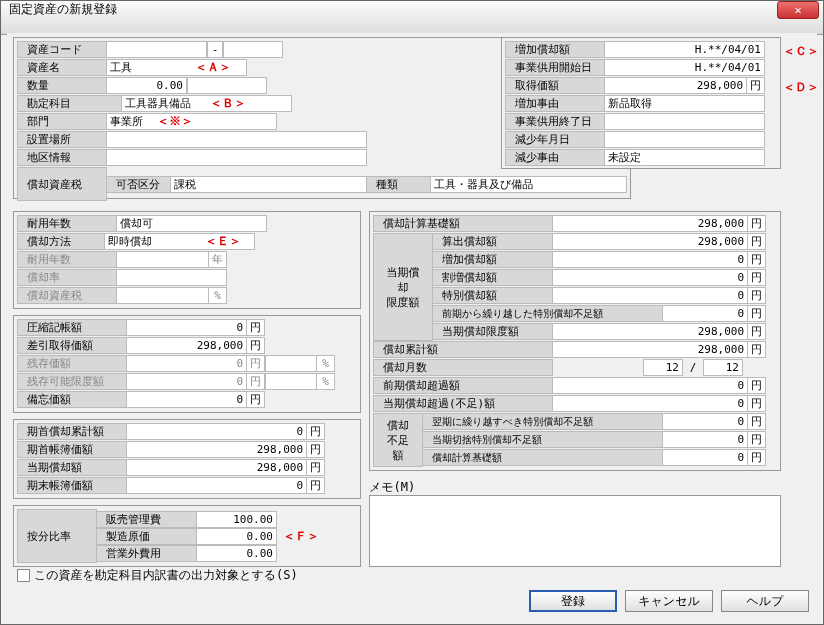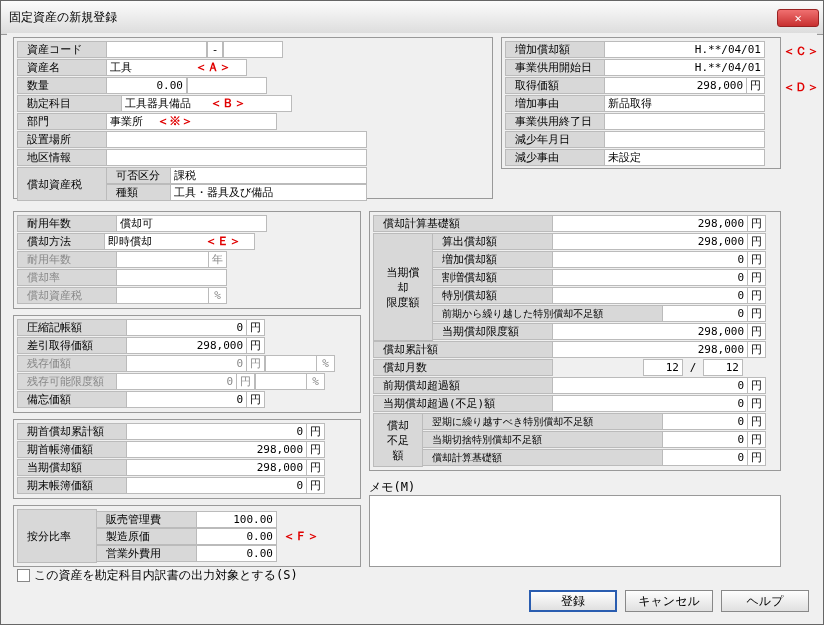--- a/index.html
+++ b/index.html
@@ -11,21 +11,21 @@
   .window {
     width: 824px; height: 625px;
     border: 1px solid #666;
     position: relative;
     background: #f0f0f0;
   }
   .titlebar {
     height: 34px;
     background: linear-gradient(#fcfcfc, #dcdcdc);
     border-bottom: 1px solid #999;
-    display: flex; align-items: center;
+    display: flex; 
     padding: 0 4px 0 8px;
     font-size: 12px;
   }
   .titlebar .title { flex: 1; }
   .close-btn {
     width: 42px; height: 18px;
     background: linear-gradient(#f07070,#c83030);
     border: 1px solid #922; border-radius: 3px;
     color: #fff; display: flex; align-items:center; justify-content:center;
     font-weight: bold; font-size: 12px;
@@ -127,21 +127,21 @@
       <div class="row">
         <div class="lbl" style="width:90px">設置場所</div>
         <div class="val" style="width:260px"></div>
       </div>
       <div class="row">
         <div class="lbl" style="width:90px">地区情報</div>
         <div class="val" style="width:260px"></div>
       </div>
       <div class="row" style="height:34px">
         <div class="lbl" style="width:90px;height:34px">償却資産税</div>
-        <div style="display:flex;flex-direction:column">
+        <div style="display:flex;">
           <div style="display:flex">
             <div class="lbl" style="width:64px;border-left:none">可否区分</div>
             <div class="val" style="width:196px">課税</div>
           </div>
           <div style="display:flex">
             <div class="lbl" style="width:64px;border-left:none">種類</div>
             <div class="val" style="width:196px">工具・器具及び備品</div>
           </div>
         </div>
       </div>
@@ -219,21 +219,21 @@
         <div class="unit">円</div>
       </div>
       <div class="row">
         <div class="lbl dim" style="width:110px">残存価額</div>
         <div class="val right dim" style="width:120px">0</div>
         <div class="unit" style="color:#888">円</div>
         <div class="val right dim" style="width:52px;border-left:1px solid #bbb"></div>
         <div class="unit" style="color:#888">%</div>
       </div>
       <div class="row">
-        <div class="lbl dim" style="width:100px">残存可能限度額</div>
+        <div class="lbl dim" style="width:110px">残存可能限度額</div>
         <div class="val right dim" style="width:120px">0</div>
         <div class="unit" style="color:#888">円</div>
         <div class="val right dim" style="width:52px;border-left:1px solid #bbb"></div>
         <div class="unit" style="color:#888">%</div>
       </div>
       <div class="row">
         <div class="lbl" style="width:110px">備忘価額</div>
         <div class="val right" style="width:120px">0</div>
         <div class="unit">円</div>
       </div>

